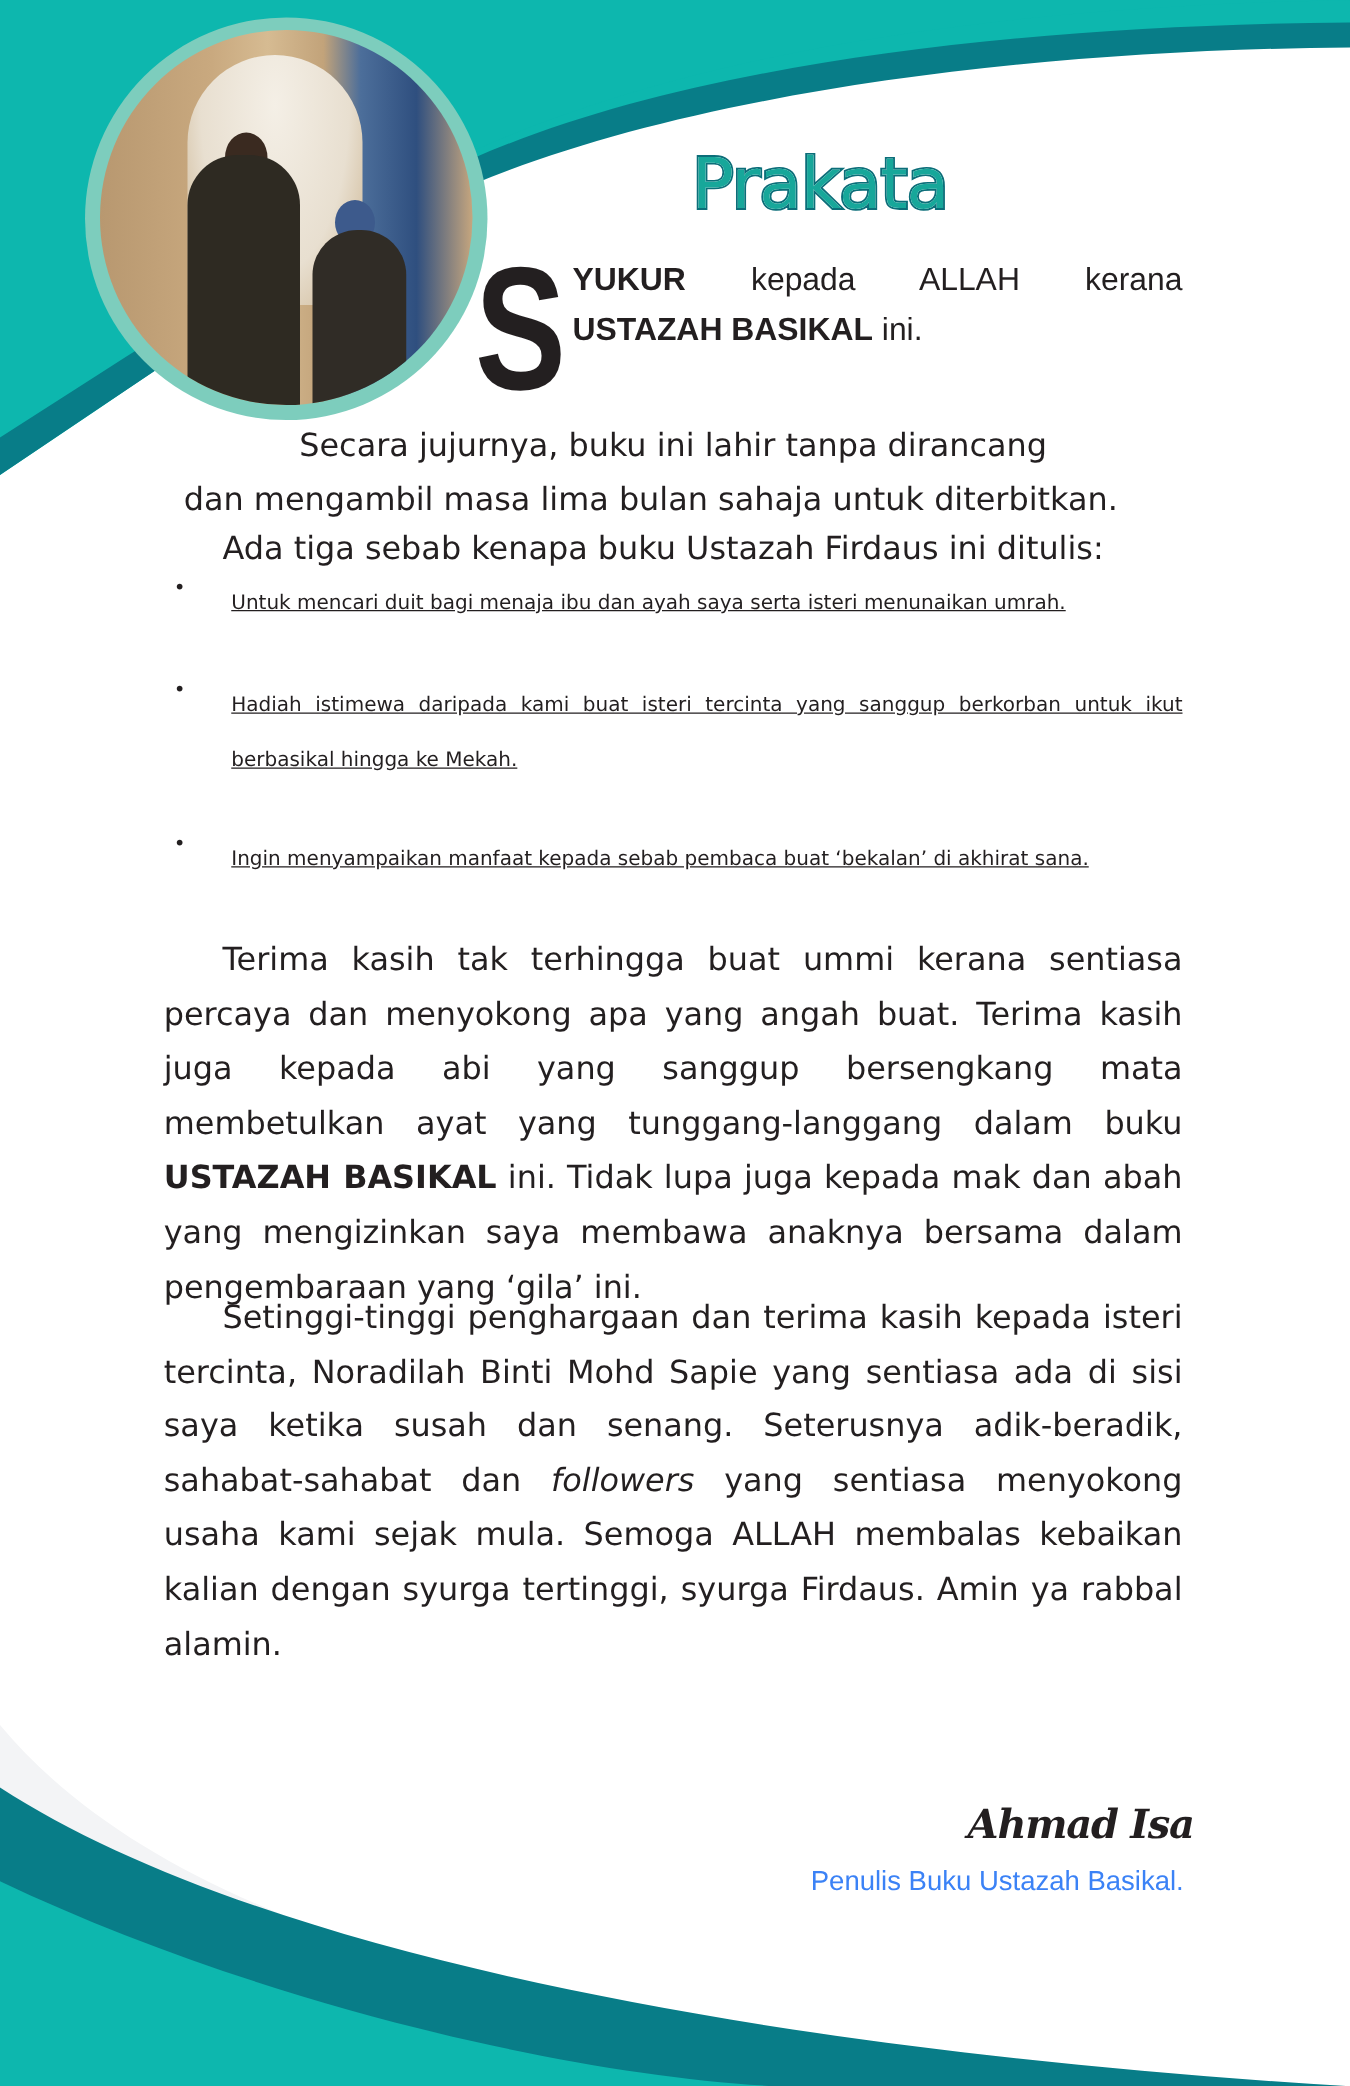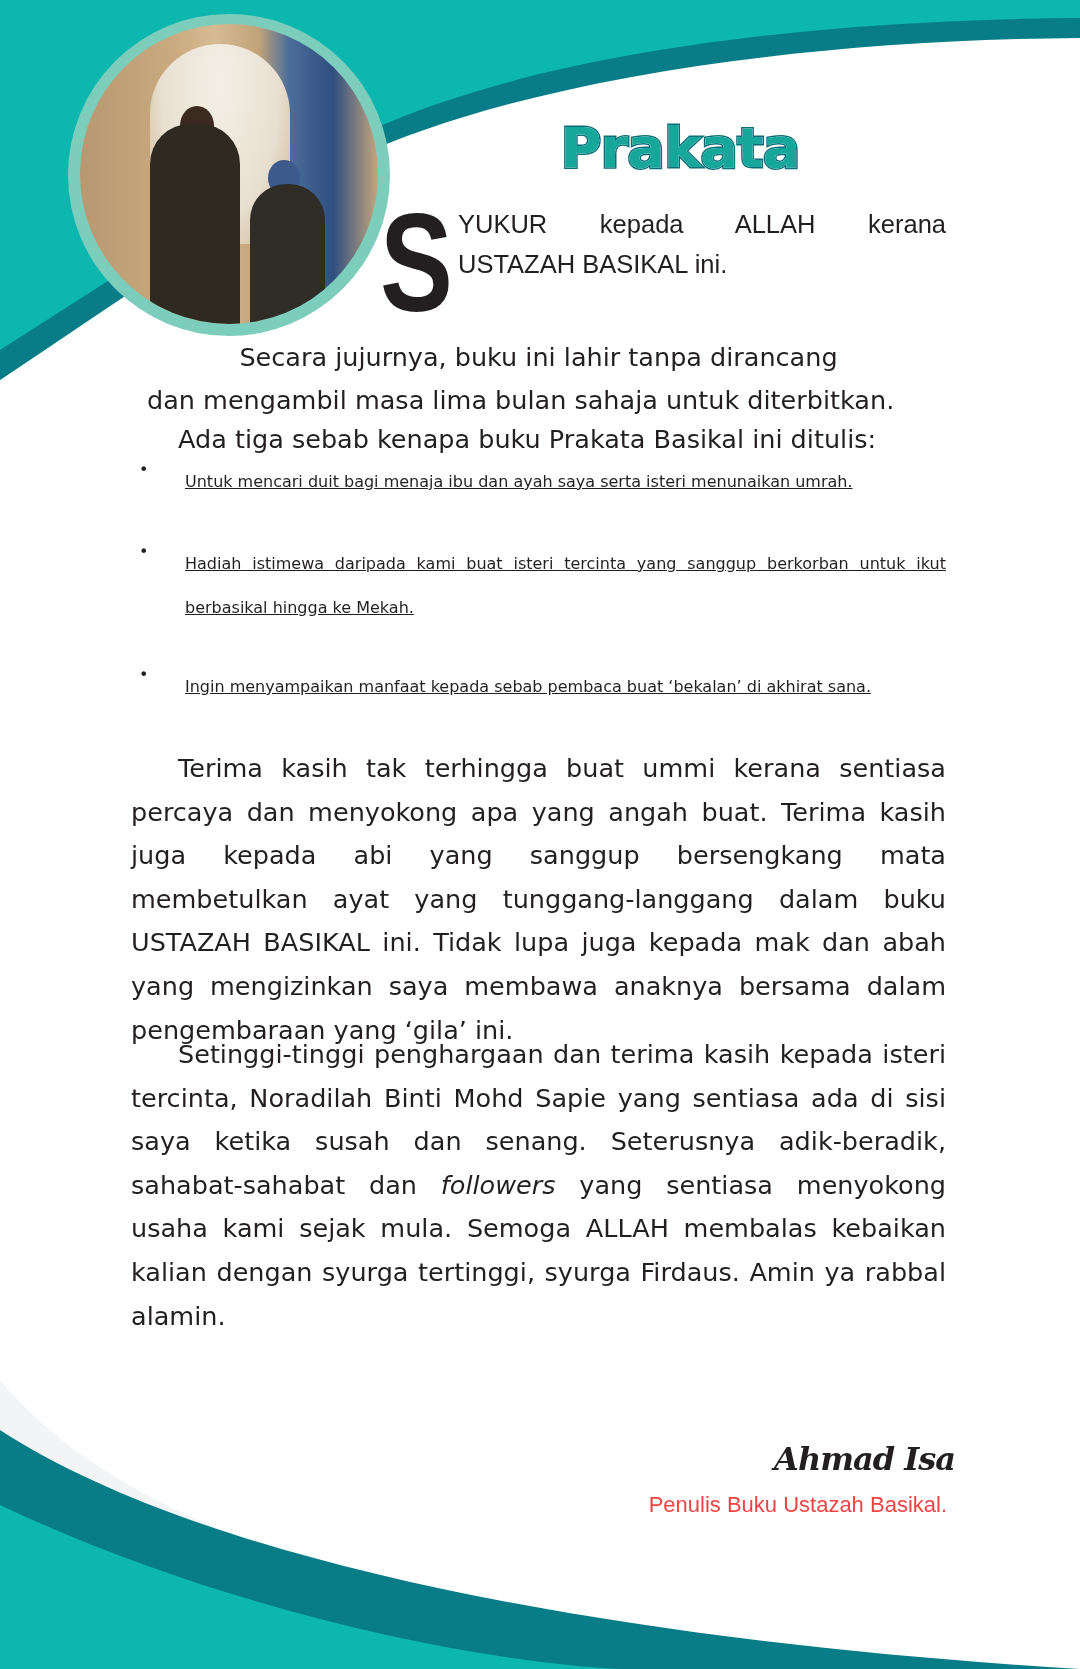--- a/index.html
+++ b/index.html
@@ -6,32 +6,32 @@
   body{width:1080px;height:1669px;position:relative;overflow:hidden;background:#ffffff;font-family:"DejaVu Sans",sans-serif;color:#231f20;}
   .bg{position:absolute;left:0;top:0;width:1080px;height:1669px;}
   .photo-wrap{position:absolute;left:68px;top:14px;width:322px;height:322px;border-radius:50%;background:#7dcdbd;}
   .photo{position:absolute;left:12px;top:10px;width:298px;height:300px;border-radius:50%;overflow:hidden;
     background:linear-gradient(90deg,#b89870 0%,#c9a97f 30%,#d6bb92 45%,#c2a37a 60%,#4c6e9a 70%,#2f4f7f 85%,#c6a67e 100%);}
   .arch{position:absolute;left:70px;top:20px;width:140px;height:200px;background:radial-gradient(ellipse at 50% 20%,#f4efe6 0%,#e8dfd0 60%,#c9b08a 100%);border-radius:70px 70px 0 0;}
   .person1{position:absolute;left:70px;top:100px;width:90px;height:200px;background:#2e2a22;border-radius:40px 40px 0 0;}
   .head1{position:absolute;left:100px;top:82px;width:34px;height:40px;background:#3a2a20;border-radius:50%;}
   .person2{position:absolute;left:170px;top:160px;width:75px;height:150px;background:#302c26;border-radius:36px 36px 0 0;}
   .head2{position:absolute;left:188px;top:136px;width:32px;height:36px;background:#3d5a8c;border-radius:50%;}
-  .title{position:absolute;left:540px;top:115px;width:280px;text-align:center;font-family:"DejaVu Sans",sans-serif;font-weight:bold;font-size:56px;color:#17a79a;letter-spacing:-1px;
+  .title{position:absolute;left:516px;top:115px;width:280px;text-align:center;font-family:"DejaVu Sans",sans-serif;font-weight:normal;font-size:56px;color:#17a79a;letter-spacing:-1px;
     -webkit-text-stroke:3px #0c6e79;paint-order:stroke fill;text-shadow:0 0 0 #fff;}
   .dropcap{position:absolute;left:380px;top:203px;font-family:"Liberation Sans",sans-serif;font-weight:bold;font-size:140px;line-height:120px;transform:scaleX(0.78);transform-origin:left top;color:#231f20;}
   .intro{position:absolute;left:458px;top:204px;width:488px;font-family:"Liberation Sans",sans-serif;font-size:25.5px;line-height:40px;text-align:justify;text-align-last:justify;}
   .intro .l3{text-align-last:left;}
   .para{position:absolute;left:131px;width:815px;text-align:justify;font-size:25.5px;line-height:43.6px;}
-  b{font-weight:normal;}
+  b{font-weight:bold;}
   .bullet{position:absolute;left:131px;width:815px;}
   .bullet .dot{position:absolute;left:8px;top:0;}
   .bullet .txt{position:absolute;left:54px;width:761px;text-align:justify;line-height:43.6px;text-decoration:underline;}
   .sig{position:absolute;left:740px;top:1440px;width:215px;text-align:right;font-family:"DejaVu Serif",serif;font-style:italic;font-weight:bold;font-size:32px;color:#231f20;letter-spacing:-1px;}
-  .sig-sub{position:absolute;left:560px;top:1492px;width:387px;text-align:right;font-family:"Liberation Sans",sans-serif;font-size:22px;color:#ef4444;}
+  .sig-sub{position:absolute;left:560px;top:1492px;width:387px;text-align:right;font-family:"Liberation Sans",sans-serif;font-size:22px;color:#3b82f6;}
 </style>
 </head>
 <body>
 
 <svg class="bg" viewBox="0 0 1080 1669" preserveAspectRatio="none">
 
   <path d="M0,0 L1080,0 L1080,18 C800,20 520,60 360,150 C240,215 120,300 0,380 Z" fill="#0db7ae"></path>
   <path d="M360,150 C520,70 800,30 1080,30 L1080,0 C800,5 560,40 380,120 Z" fill="#0db7ae"></path>
   <path d="M350,160 C520,80 800,40 1080,38 L1080,18 C800,20 520,55 350,140 Z" fill="#087d88"></path>
   <path d="M0,380 C120,300 240,215 350,160 L350,140 C230,200 110,280 0,350 Z" fill="#087d88"></path>
@@ -57,21 +57,21 @@
 
 <div class="dropcap">S</div>
 
 <div class="intro">
   <div><b>YUKUR</b><span> kepada ALLAH kerana</span></div>
   <div class="l3"><b>USTAZAH BASIKAL</b><span> ini.</span></div>
 </div>
 
 <div class="para" style="top:336px;text-align:center;">Secara jujurnya, buku ini lahir tanpa dirancang</div>
 <div class="para" style="top:379px;margin-left:16px;">dan mengambil masa lima bulan sahaja untuk diterbitkan.</div>
-<div class="para" style="top:418px;left:178px;width:768px;">Ada tiga sebab kenapa buku Prakata Basikal ini ditulis:</div>
+<div class="para" style="top:418px;left:178px;width:768px;">Ada tiga sebab kenapa buku Ustazah Firdaus ini ditulis:</div>
 
 <div class="bullet" style="top:460px;">
   <span class="dot">•</span>
   <span class="txt">Untuk mencari duit bagi menaja ibu dan ayah saya serta isteri menunaikan umrah.</span>
 </div>
 <div class="bullet" style="top:542px;">
   <span class="dot">•</span>
   <span class="txt">Hadiah istimewa daripada kami buat isteri tercinta yang sanggup berkorban untuk ikut berbasikal hingga ke Mekah.</span>
 </div>
 <div class="bullet" style="top:665px;">

